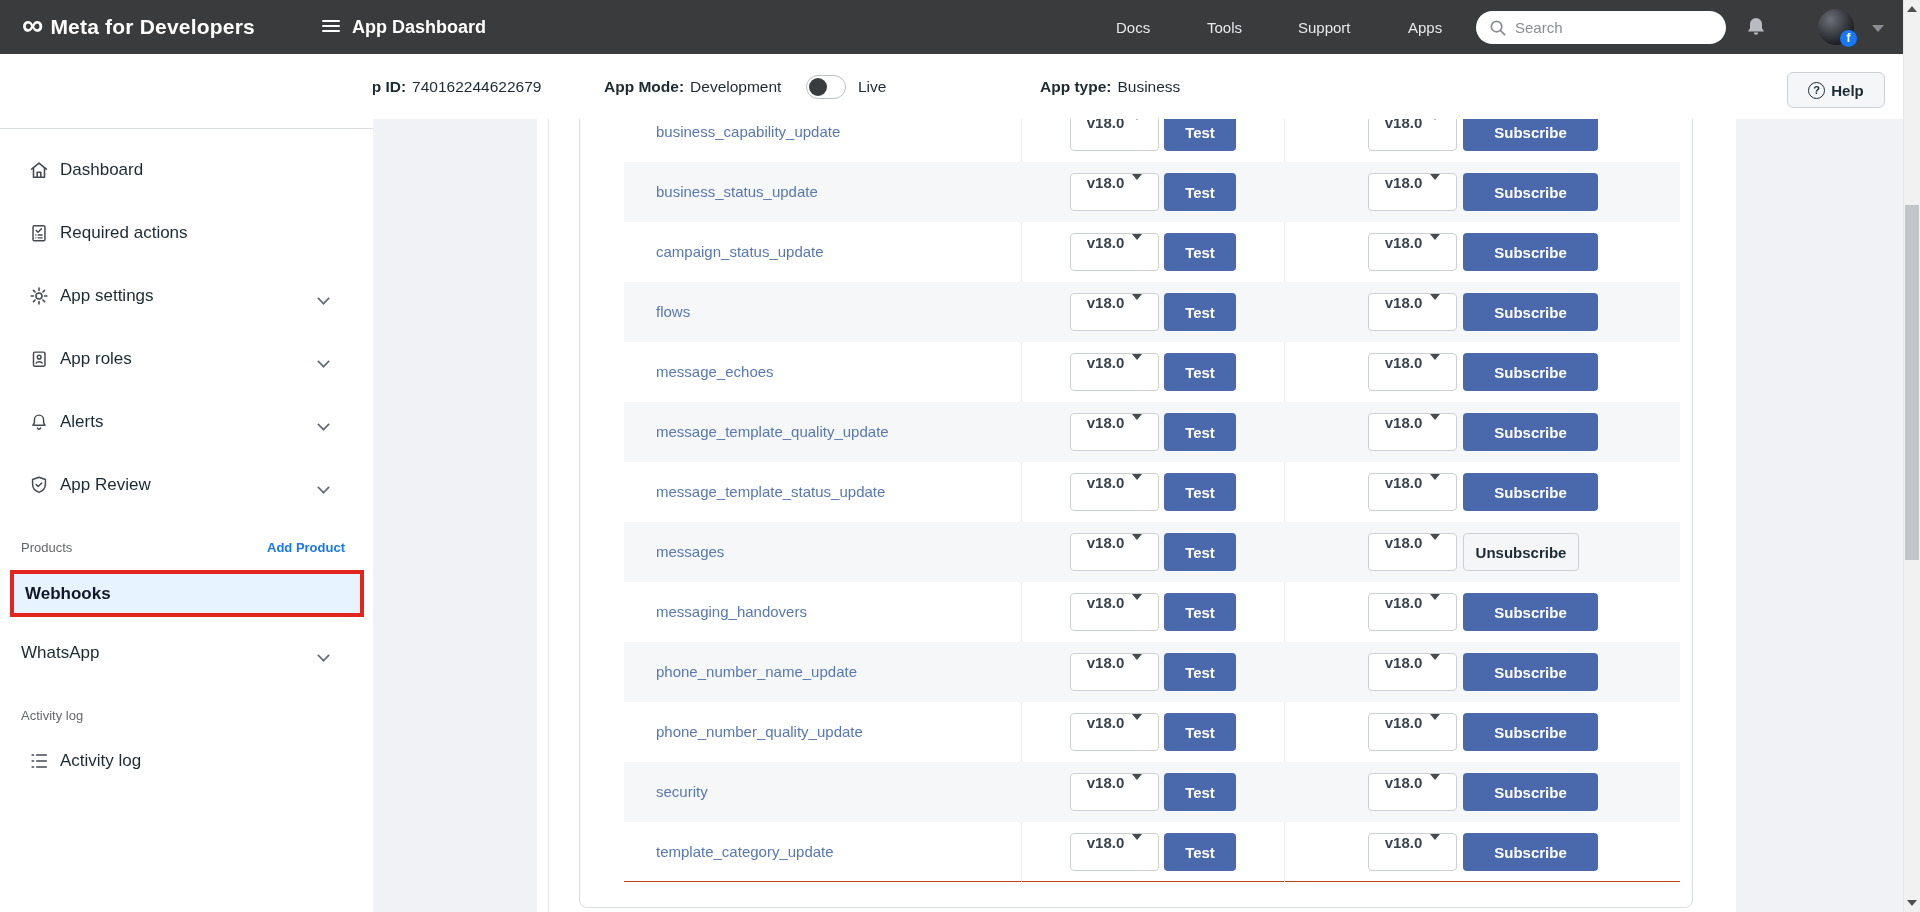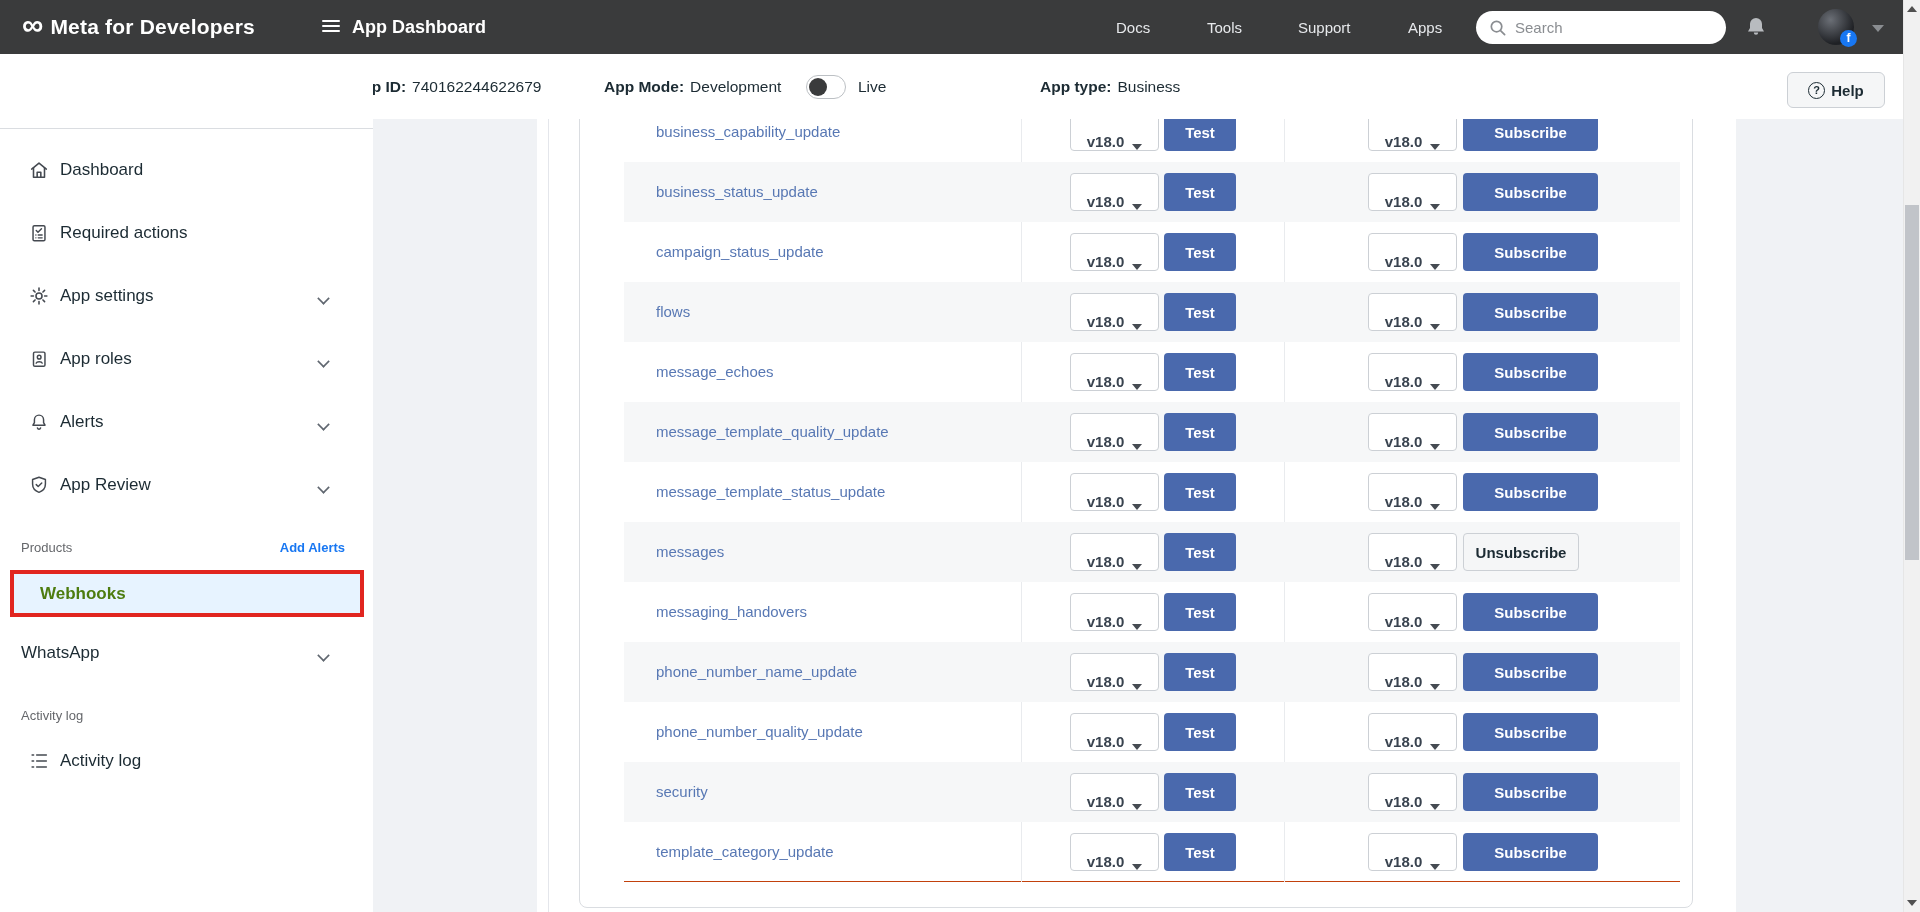--- a/index.html
+++ b/index.html
@@ -62,39 +62,39 @@
   .nav-item .icn { position:absolute; left:28px; top:9px; width:22px; height:22px; }
   .nav-item .lbl { position:absolute; left:60px; top:0; line-height:40px; font-size:17px; color:#1c2b33; }
   .chev { position:absolute; left:318px; top:17px; width:11px; height:11px; border-right:2px solid #606770;
     border-bottom:2px solid #606770; transform:rotate(45deg) scale(.8); }
   .section-row { position:absolute; left:0; width:373px; height:24px;padding-left:17px; }
   .section-lbl { position:absolute; left:21px; top:0; line-height:24px; font-size:13px; color:#65676b; }
   .add-product { position:absolute; right:28px; top:0; line-height:24px; font-size:13px; color:#1877f2;
     font-weight:600; cursor:pointer; }
   .webhooks-box { position:absolute; left:10px; top:516px; width:354px; height:47px;
     border:4px solid #e1251f; background:#e7f3ff; cursor:pointer; }
-  .webhooks-box span { display:block; margin-left:26px; line-height:39px; font-size:17px; font-weight:700; color:#4d7c0f; }
+  .webhooks-box span { display:block; margin-left:11px; line-height:39px; font-size:17px; font-weight:700; color:#0f172a; }
   .plain-item { position:absolute; left:0; width:373px; height:40px; cursor:pointer; }
   .plain-item .lbl { position:absolute; left:21px; line-height:40px; font-size:17px; color:#1c2b33; }
 
   
   #content-clip { position:absolute; left:0; top:119px; width:1903px; height:793px; background:#f0f2f5;
     overflow:hidden; z-index:10; }
   .main-col { position:absolute; left:537px; top:0; width:1199px; height:793px; background:#fff; }
   .vline548 { position:absolute; left:548px; top:0; width:1px; height:793px; background:#e4e6eb; }
   .card { position:absolute; left:579px; top:-60px; width:1114px; height:849px; background:#fff;
     border:1px solid #dadde1; border-radius:8px; }
   .wtable { position:absolute; left:44px; top:42px; width:1056px; height:780px; border-bottom:1px solid #c2410c; }
   .colsep { position:absolute; top:0; width:1px; height:780px; background:#e9ebee; }
   .trow { position:absolute; left:0; width:1056px; height:60px; }
   .trow.stripe { background:#f6f7f8; }
   .flink { position:absolute; left:32px; top:0; line-height:60px; font-size:15px; color:#5878b4;
     text-decoration:none; cursor:pointer; }
   .dd { position:absolute; top:11px; width:89px; height:38px; background:#fff; border:1px solid #ccd0d5;
-    border-radius:4px; display:flex; align-items:flex-end; justify-content:center; gap:8px; cursor:pointer; }
+    border-radius:4px; display:flex; align-items:flex-start; justify-content:center; gap:8px; cursor:pointer; }
   .dd .vlabel { font-size:15px; font-weight:600; color:#39434f; }
   .dd .dcaret { width:0; height:0; border-left:5px solid transparent; border-right:5px solid transparent;
     border-top:6px solid #464b52; }
   .dd1 { left:446px; } .dd2 { left:744px; }
   .btn { position:absolute; top:11px; height:38px; border-radius:4px; font-size:15px; font-weight:700;
     display:flex; align-items:center; justify-content:center; cursor:pointer;
     font-family:"Liberation Sans", sans-serif; border:none; }
   .btn.test { left:540px; width:72px; background:#4a69ad; color:#fff; }
   .btn.act { left:839px; }
   .btn.primary { width:135px; background:#4a69ad; color:#fff; }
@@ -427,21 +427,21 @@
         <path d="M12 3.5 19 6v5c0 4.3-2.9 7.6-7 9-4.1-1.4-7-4.7-7-9V6Z"></path>
         <path d="M9 11.6l2.1 2.1 3.9-3.9"></path>
       </g>
     </svg>
     <span class="lbl">App Review</span>
     <i class="chev"></i>
   </div>
 
   <div class="section-row" style="top:482px">
     <span class="section-lbl">Products</span>
-    <span class="add-product">Add Alerts</span>
+    <span class="add-product">Add Product</span>
   </div>
 
   <div class="webhooks-box">
     <span>Webhooks</span>
   </div>
 
   <div class="plain-item" style="top:579px">
     <span class="lbl">WhatsApp</span>
     <i class="chev"></i>
   </div>

